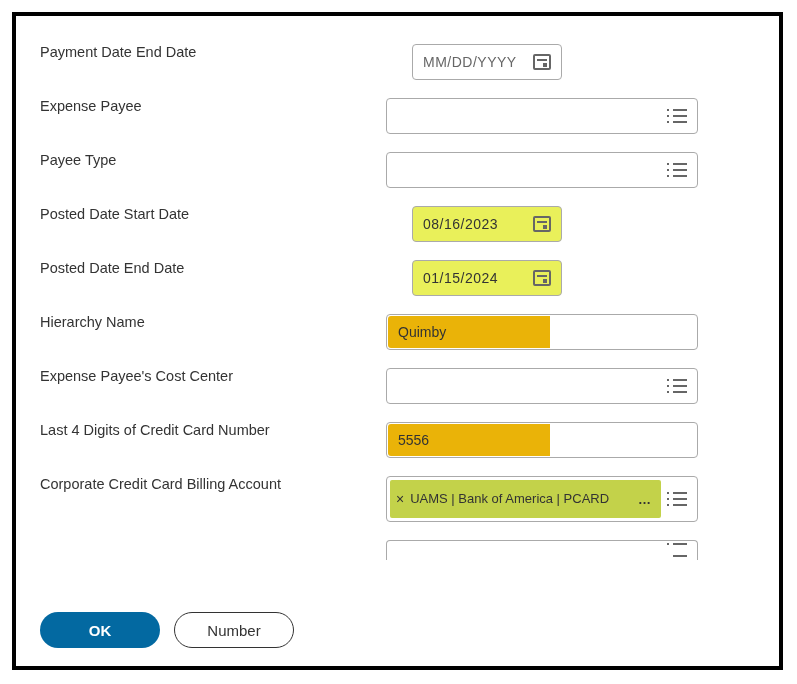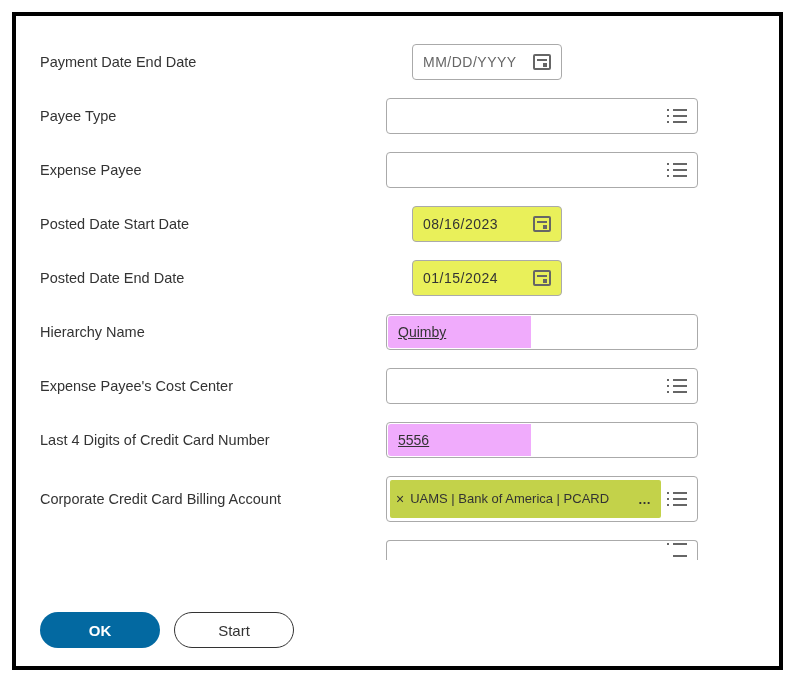--- a/index.html
+++ b/index.html
@@ -18,21 +18,21 @@
     position: relative;
     overflow: hidden;
     padding: 28px 24px 16px 24px;
   }
   .form-area {
     height: 556px;
     overflow: hidden;
   }
   .row {
     display: flex;
-    align-items: center;
+    align-items: flex-start;
     margin-bottom: 18px;
   }
   .label {
     width: 346px;
     font-size: 14.5px;
     color: #333;
   }
   .field {
     flex: 1;
     display: flex;
@@ -66,21 +66,21 @@
   }
   .text-input .inner {
     position: absolute;
     left: 1px; top: 1px; bottom: 1px;
     display: flex;
     align-items: center;
     padding: 0 10px;
     font-size: 14px;
     color: #333;
   }
-  .text-input .inner.hl { background: #f0abfc; width: 143px; border-radius: 3px 0 0 3px; text-decoration: underline;}
+  .text-input .inner.hl { background: #eab308; width: 162px; border-radius: 3px 0 0 3px;}
   .select-input {
     border: 1px solid #aaa;
     border-radius: 4px;
     height: 36px;
     width: 312px;
     background: #fff;
     display: flex;
     align-items: center;
     justify-content: flex-end;
     padding: 0 10px;
@@ -202,35 +202,35 @@
       <div class="label">Payment Date End Date</div>
       <div class="field">
         <div class="date-input">
           <span class="date-text">MM/DD/YYYY</span>
           <span class="cal-icon"></span>
         </div>
       </div>
     </div>
 
     <div class="row">
-      <div class="label">Payee Type</div>
+      <div class="label">Expense Payee</div>
       <div class="field">
         <div class="select-input">
           <span class="list-icon">
               <span class="mid"></span>
               <span class="dot1"></span>
               <span class="dot2"></span>
               <span class="dot3"></span>
             </span>
         </div>
       </div>
     </div>
 
     <div class="row">
-      <div class="label">Expense Payee</div>
+      <div class="label">Payee Type</div>
       <div class="field">
         <div class="select-input">
           <span class="list-icon">
               <span class="mid"></span>
               <span class="dot1"></span>
               <span class="dot2"></span>
               <span class="dot3"></span>
             </span>
         </div>
       </div>
@@ -318,15 +318,15 @@
               <span class="dot1"></span>
             </span>
         </div>
       </div>
     </div>
 
   </div>
 
   <div class="button-bar">
     <div class="btn btn-primary">OK</div>
-    <div class="btn btn-secondary">Start</div>
+    <div class="btn btn-secondary">Number</div>
   </div>
 </div>
 
 </body></html>

